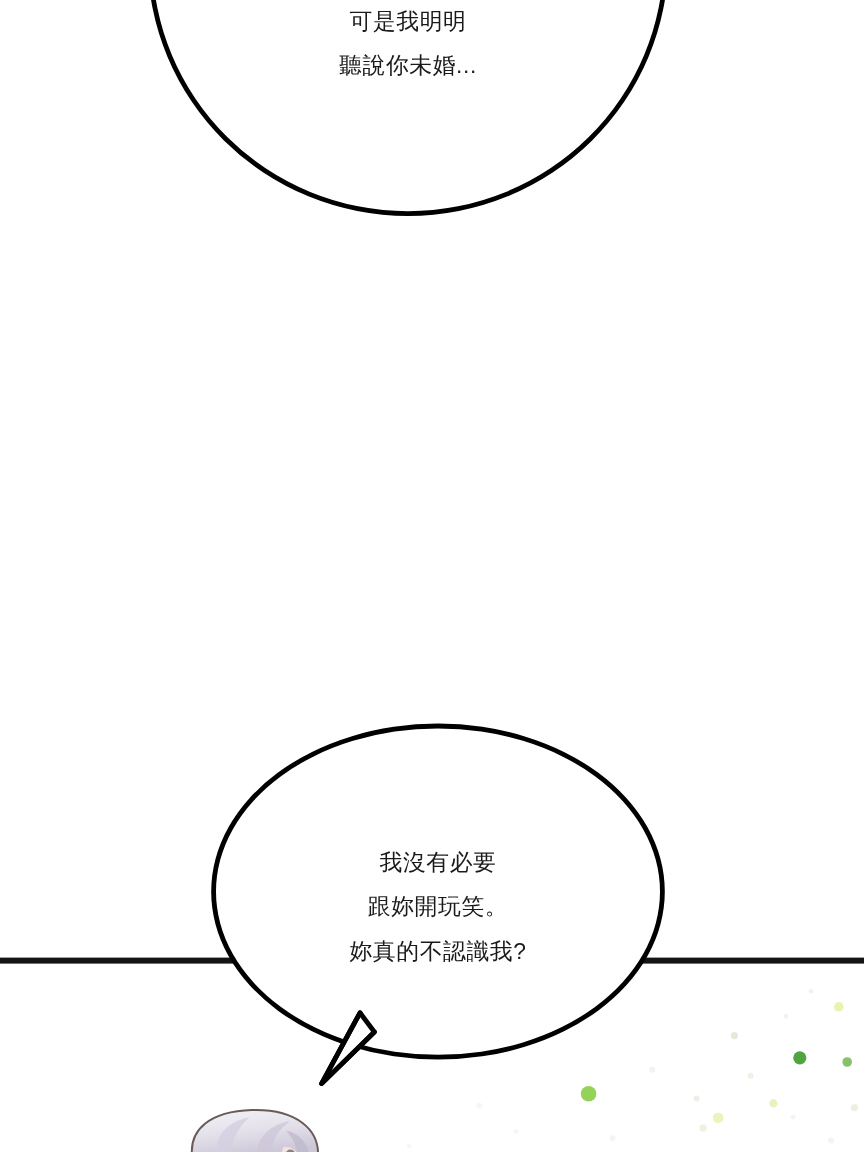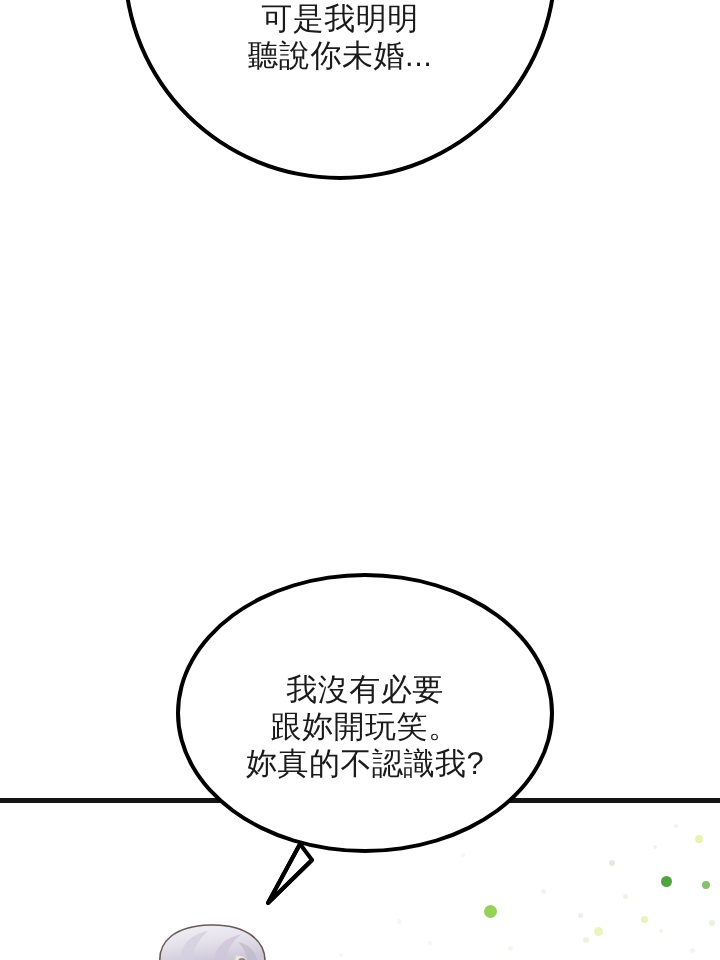--- a/index.html
+++ b/index.html
@@ -62,31 +62,31 @@
     z-index: 5;
   }
   .bubble-top {
     left: 123px;
     top: -250px;
     width: 434px;
     height: 430px;
   }
   .bubble-bottom {
     left: 176px;
-    top: 573px;
+    top: 603px;
     width: 378px;
     height: 280px;
   }
   .bubble-text {
     position: absolute;
     left: 0;
     width: 100%;
     text-align: center;
     color: #1a1a1a;
-    font-size: 31px;
+    font-size: 19px;
     line-height: 37px;
     letter-spacing: 0.5px;
     white-space: pre-line;
     font-weight: 400;
   }
   .bubble-top .bubble-text {
     top: 246px;
   }
   .bubble-bottom .bubble-text {
     top: 94px;

